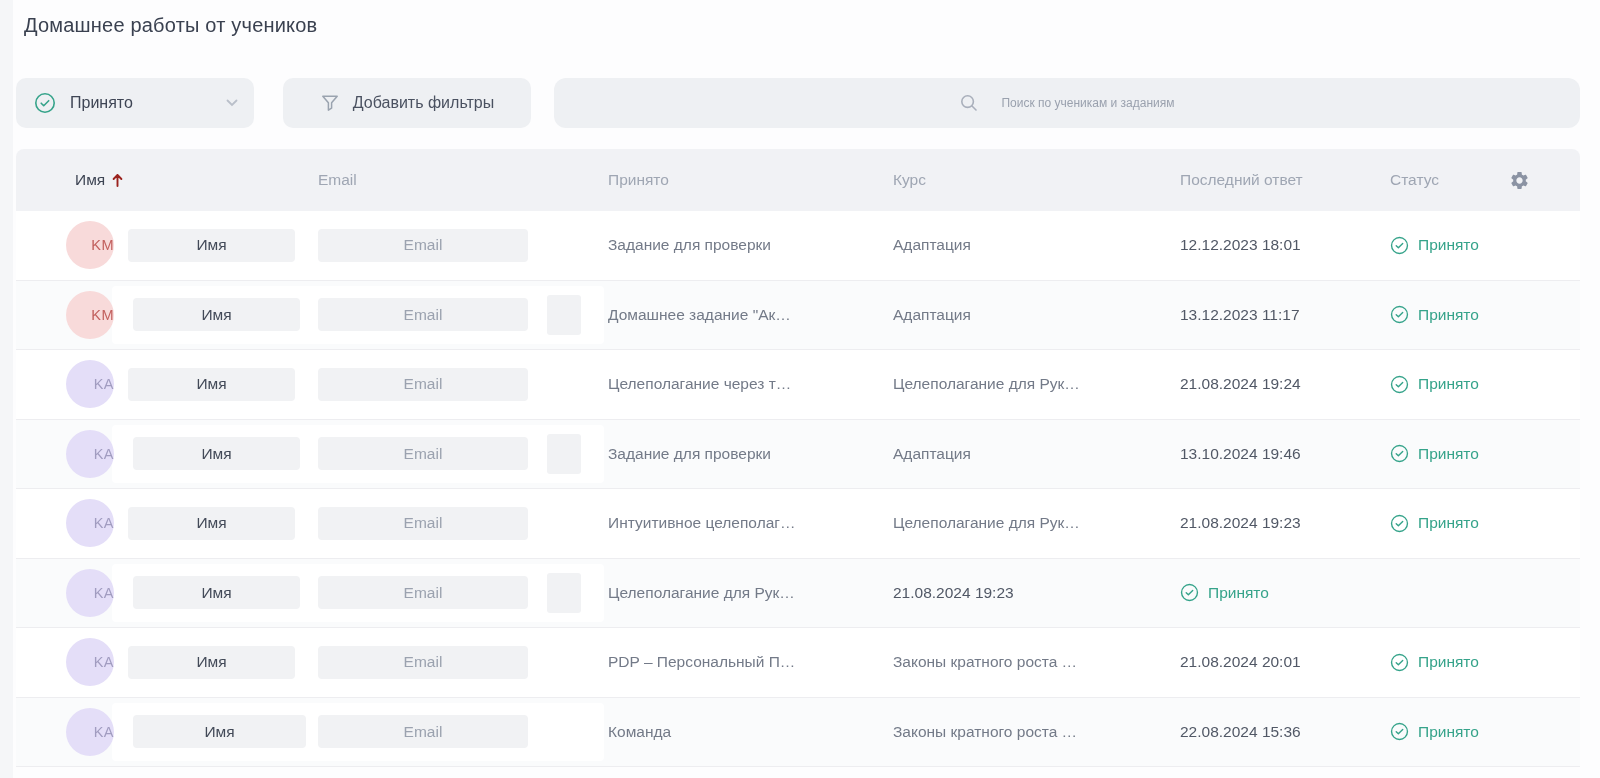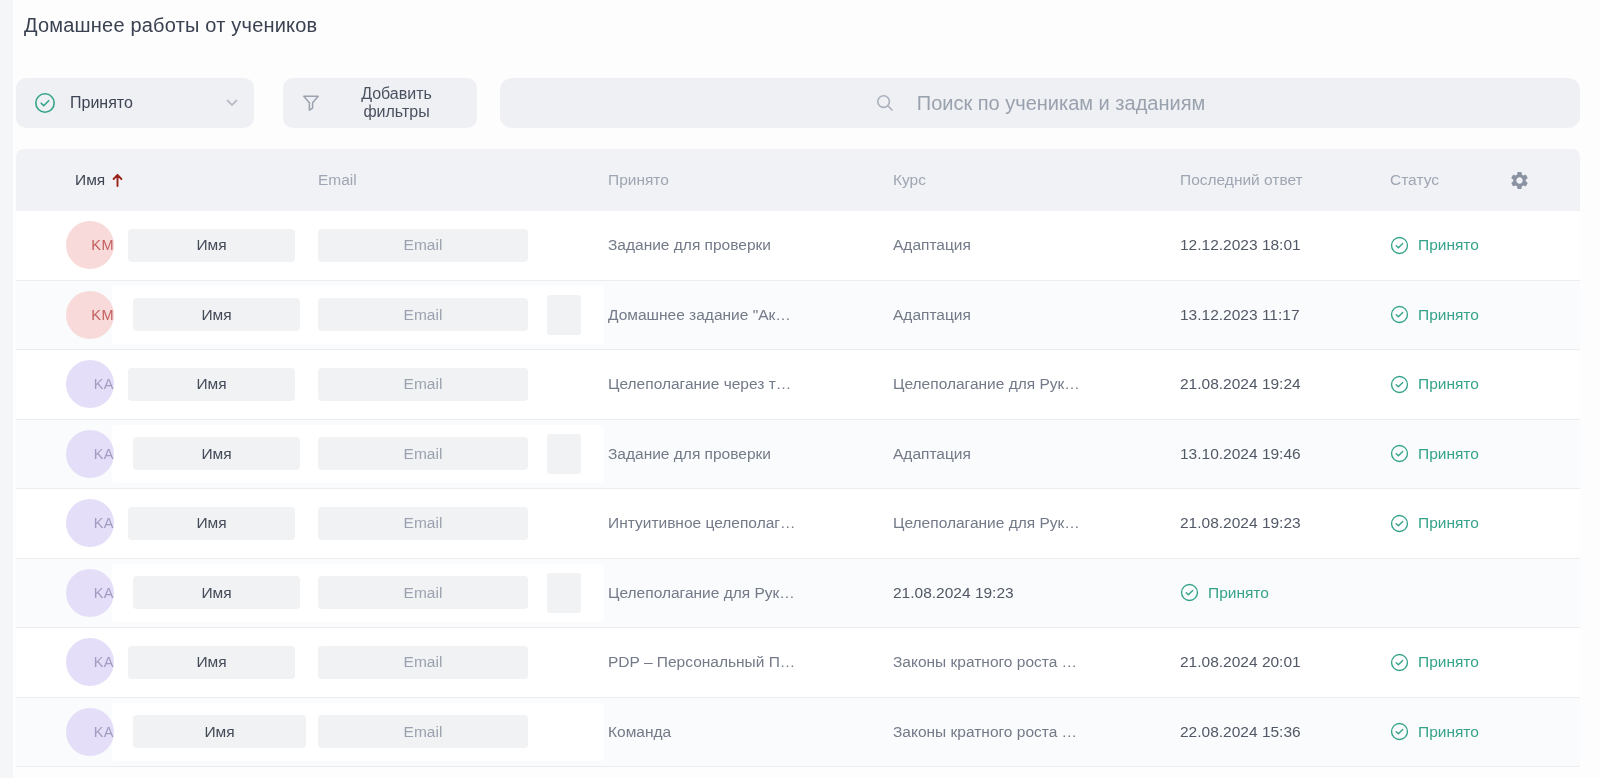--- a/index.html
+++ b/index.html
@@ -11,25 +11,25 @@
   .page-title { font-size:20px; font-weight:500; color:#3a4150; letter-spacing:.2px;
     margin:14px 0 0 8px; }
 
   
   .toolbar { display:flex; align-items:stretch; margin-top:41px; height:50px; }
   .chip { display:flex; align-items:center; background:#eef0f3; border:none; border-radius:10px;
     height:50px; cursor:pointer; font-family:inherit; }
   .status-chip { width:238px; padding:0 16px 0 18px; }
   .status-chip .chip-label { font-size:16px; color:#3e4554; margin-left:14px; }
   .status-chip .caret { margin-left:auto; }
-  .add-filters { width:194px; margin-left:29px; padding:0 18px; justify-content:center; }
+  .add-filters { width:248px; margin-left:29px; padding:0 18px; justify-content:center; }
   .add-filters .chip-label { font-size:16px; color:#4a5160; margin-left:13px; }
   .searchbar { flex:1; margin-left:23px; background:#eef0f3; border-radius:12px;
     display:flex; align-items:center; justify-content:center; cursor:text; }
-  .searchbar .ph { font-size:20px; color:#9aa1ae; margin-left:22px; }
+  .searchbar .ph { font-size:12px; color:#9aa1ae; margin-left:22px; }
 
   
   .table { margin-top:21px; }
   .grid { display:grid;
     grid-template-columns:112px 190px 290px 285px 287px 210px 1fr; align-items:center; }
   .thead { height:62px; background:#f1f2f5; border-radius:8px 8px 0 0;
     color:#9fa6b3; font-size:15.5px; }
   .th-name { padding-left:59px; color:#3d4453; display:flex; align-items:center; }
   .sort-arrow { margin-left:7px; display:flex; }
   .th-status-cell { display:flex; align-items:center; }

